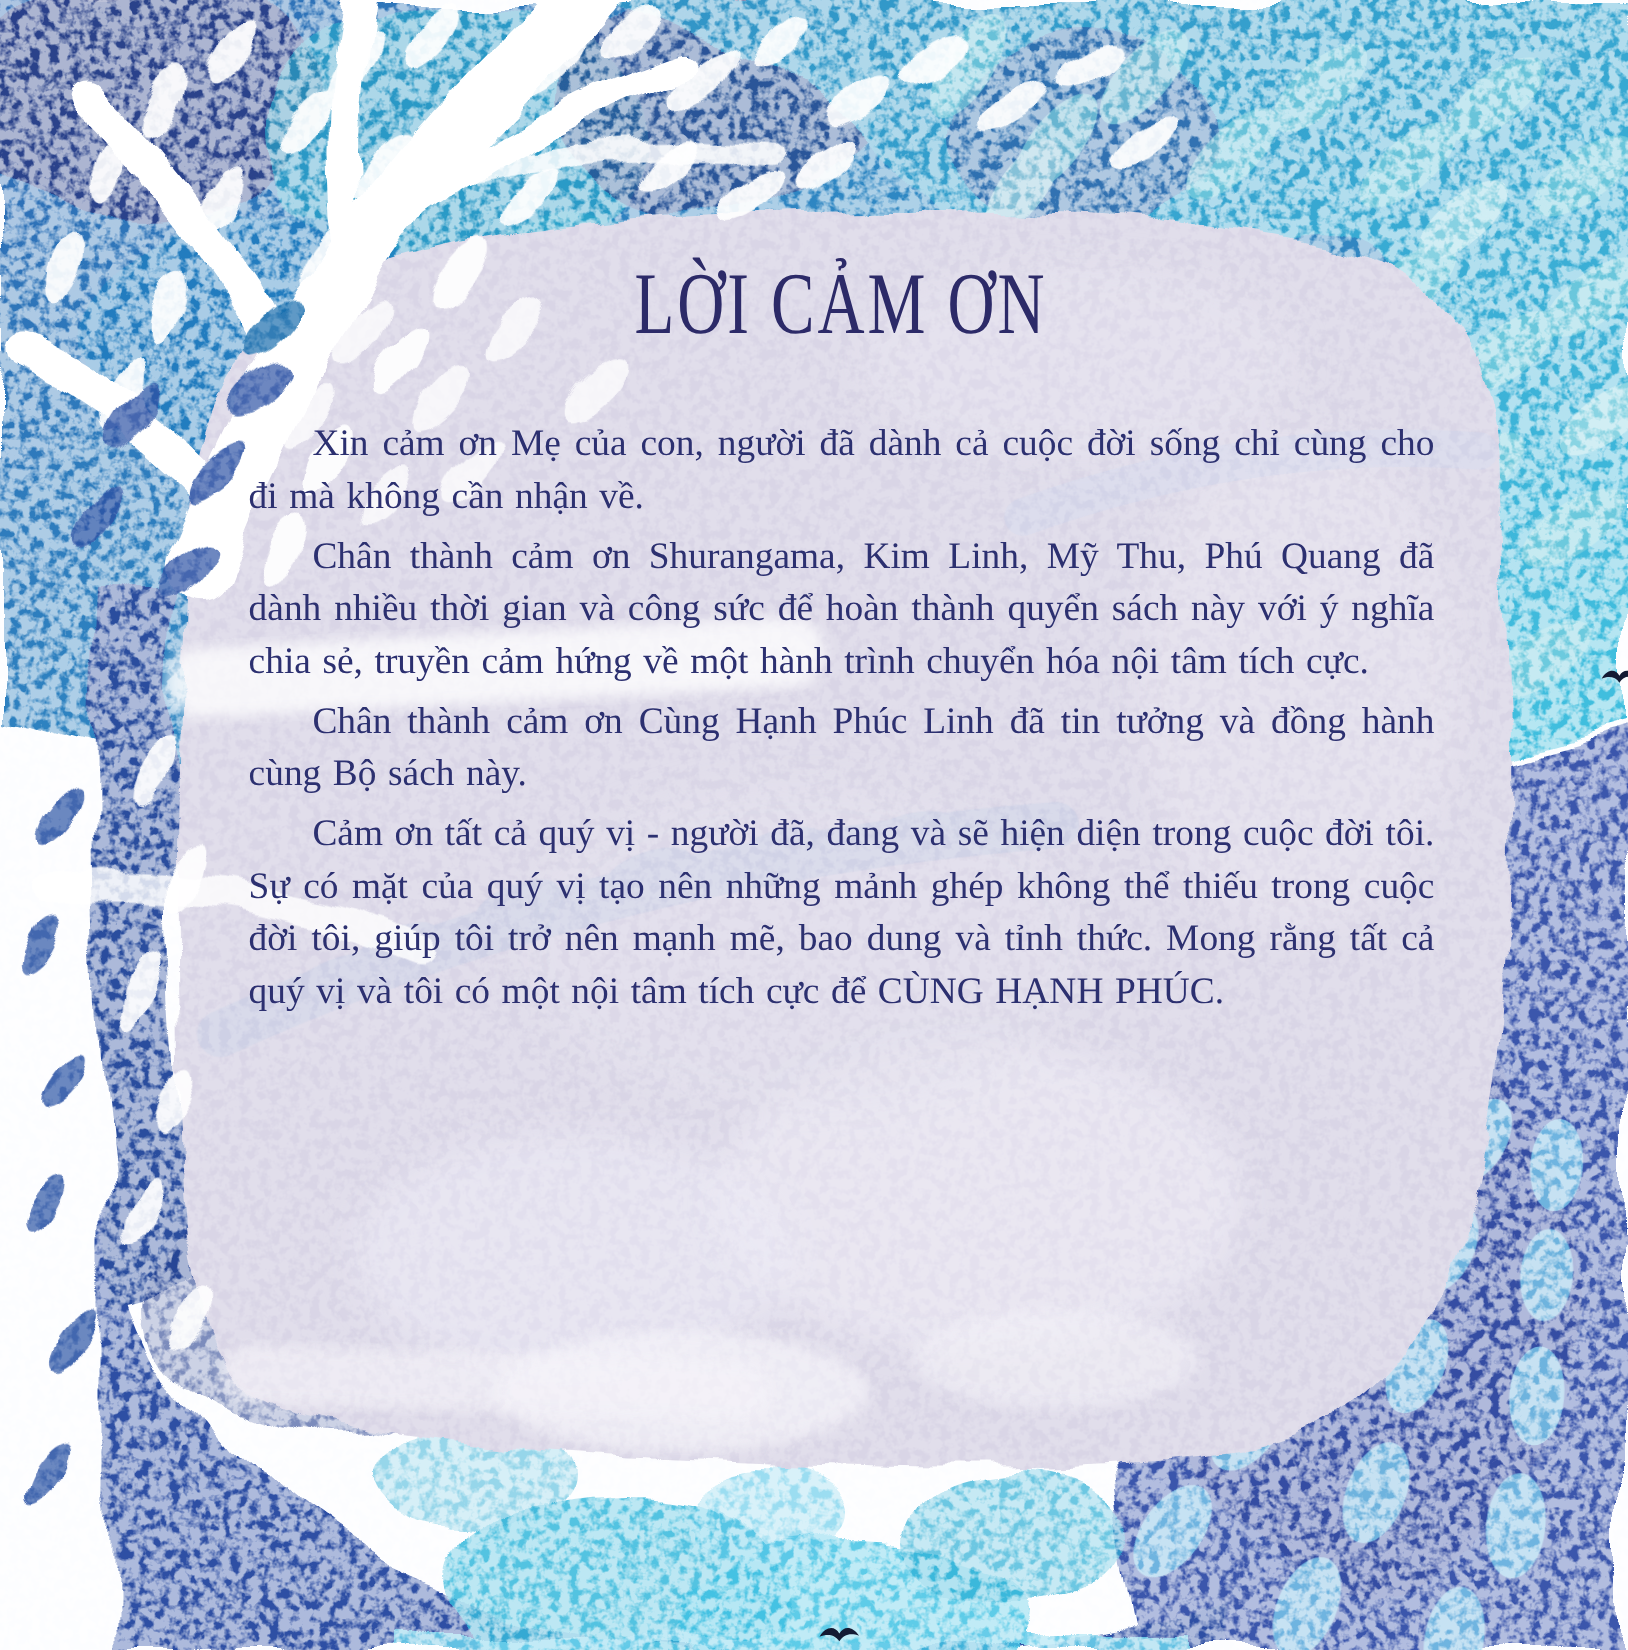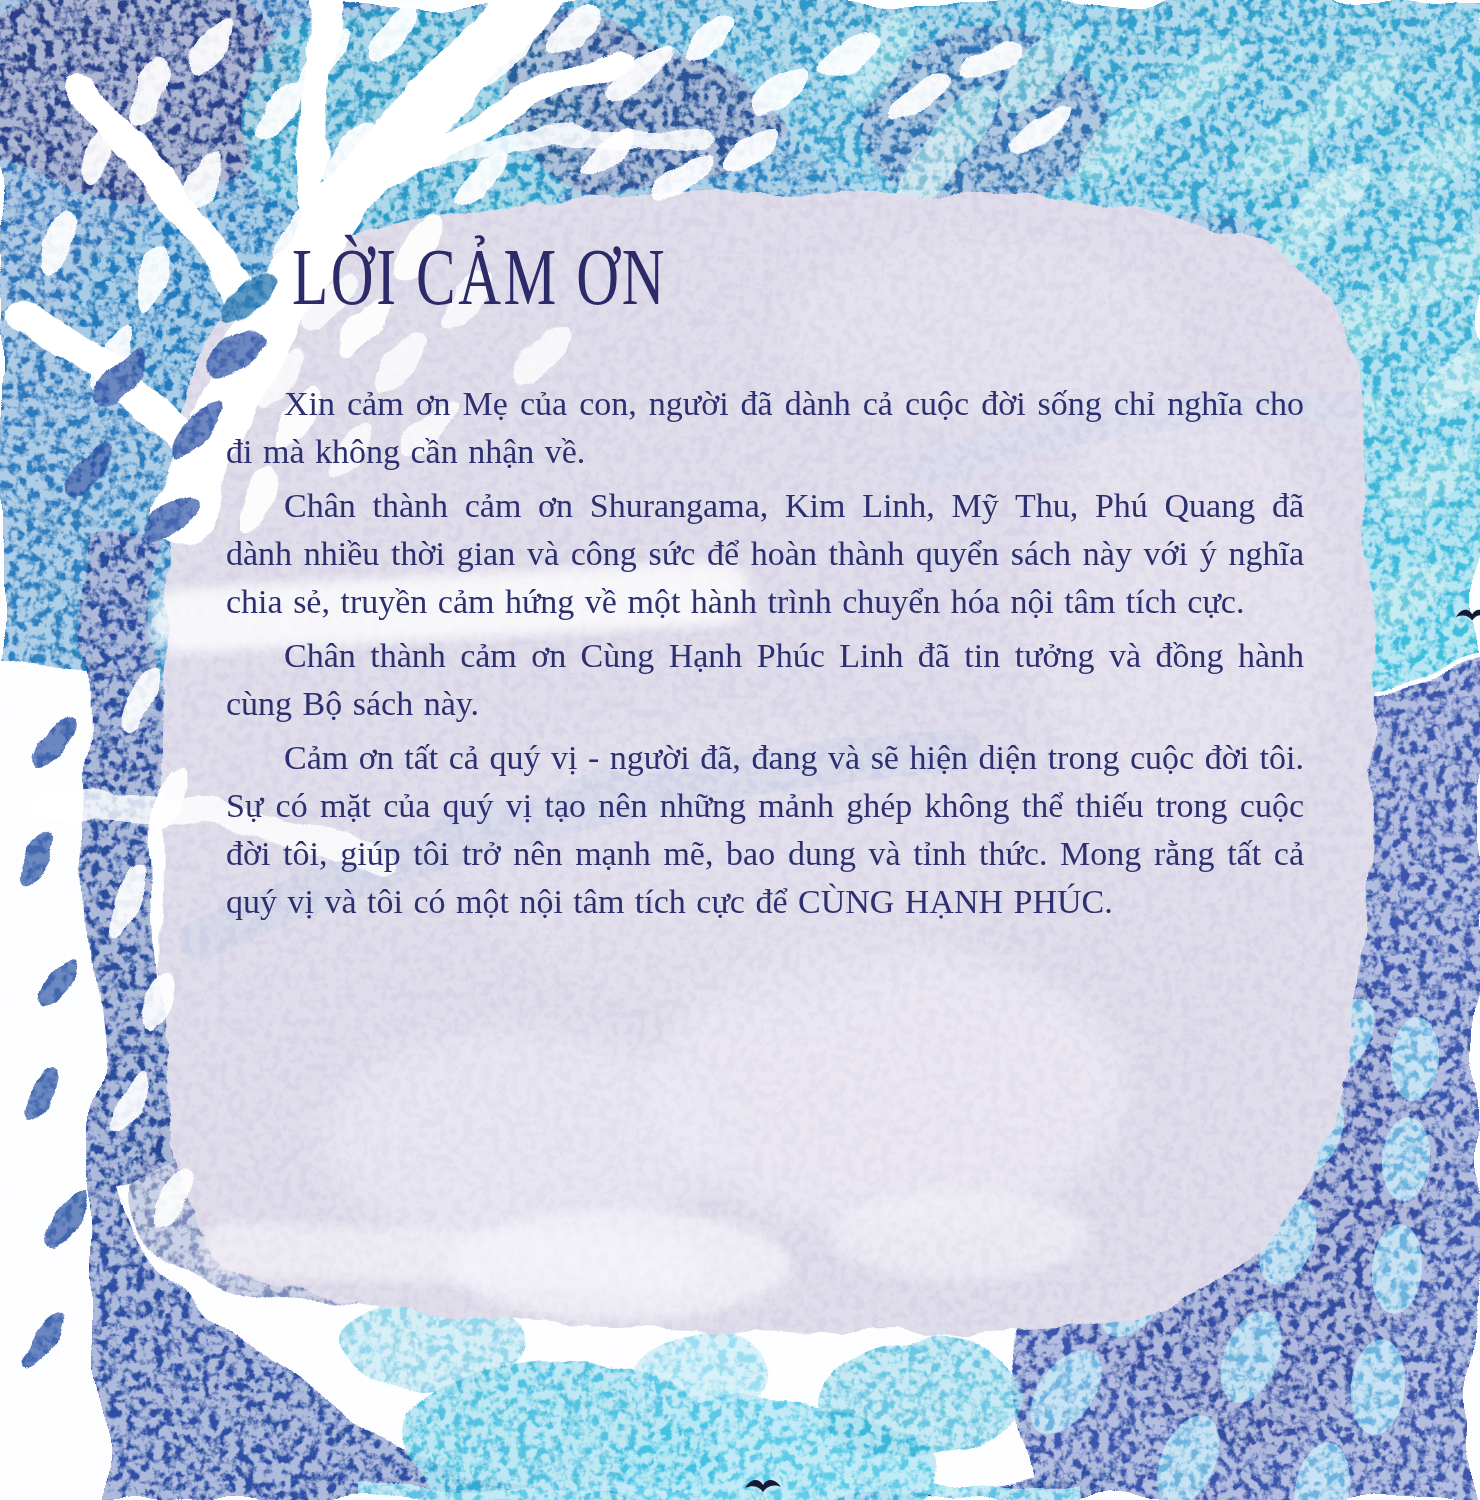--- a/index.html
+++ b/index.html
@@ -1,20 +1,20 @@
 <!DOCTYPE html>
 <html><head>
 <meta charset="utf-8">
 <style>
   html,body{margin:0;padding:0;background:#ffffff;}
   .page{position:relative;width:1480px;height:1500px;overflow:hidden;background:#fdfdff;
         font-family:"Liberation Serif", serif;}
   .bg{position:absolute;inset:0;}
   .textblock{position:absolute;left:226px;top:228px;width:1078px;z-index:5;}
-  .title{margin:0 0 54px 0;text-align:left;}
+  .title{margin:0 0 54px 0;text-align:center;}
   .title span{display:inline-block;font-size:80px;line-height:98px;font-weight:400;
               letter-spacing:0.045em;color:#2c2a68;transform:scaleX(0.74);transform-origin:center;}
   .para{margin:0 0 6px 0;font-size:34px;line-height:48px;color:#2c3070;
         text-align:justify;text-indent:58px;word-spacing:2px;}
 </style>
 </head>
 <body>
 
 <div class="page">
 
@@ -258,19 +258,19 @@
     <g fill="#141a33">
       <path transform="translate(745,1478)" d="M0,10 C6,0 14,0 18,7 C22,0 30,0 36,9 C28,6 22,8 18,14 C14,8 7,7 0,10 Z"></path>
       <path transform="translate(1456,608) scale(0.9)" d="M0,10 C6,0 14,0 18,7 C22,0 30,0 36,9 C28,6 22,8 18,14 C14,8 7,7 0,10 Z"></path>
     </g>
   </svg>
 
   <div class="textblock">
     <h1 class="title">
       <span>LỜI CẢM ƠN</span>
     </h1>
-    <p class="para">Xin cảm ơn Mẹ của con, người đã dành cả cuộc đời sống chỉ nghĩa cho đi mà không cần nhận về.</p>
+    <p class="para">Xin cảm ơn Mẹ của con, người đã dành cả cuộc đời sống chỉ cùng cho đi mà không cần nhận về.</p>
     <p class="para">Chân thành cảm ơn Shurangama, Kim Linh, Mỹ Thu, Phú Quang đã dành nhiều thời gian và công sức để hoàn thành quyển sách này với ý nghĩa chia sẻ, truyền cảm hứng về một hành trình chuyển hóa nội tâm tích cực.</p>
     <p class="para">Chân thành cảm ơn Cùng Hạnh Phúc Linh đã tin tưởng và đồng hành cùng Bộ sách này.</p>
     <p class="para">Cảm ơn tất cả quý vị - người đã, đang và sẽ hiện diện trong cuộc đời tôi. Sự có mặt của quý vị tạo nên những mảnh ghép không thể thiếu trong cuộc đời tôi, giúp tôi trở nên mạnh mẽ, bao dung và tỉnh thức. Mong rằng tất cả quý vị và tôi có một nội tâm tích cực để CÙNG HẠNH PHÚC.</p>
   </div>
 
 </div>
 
 </body></html>

